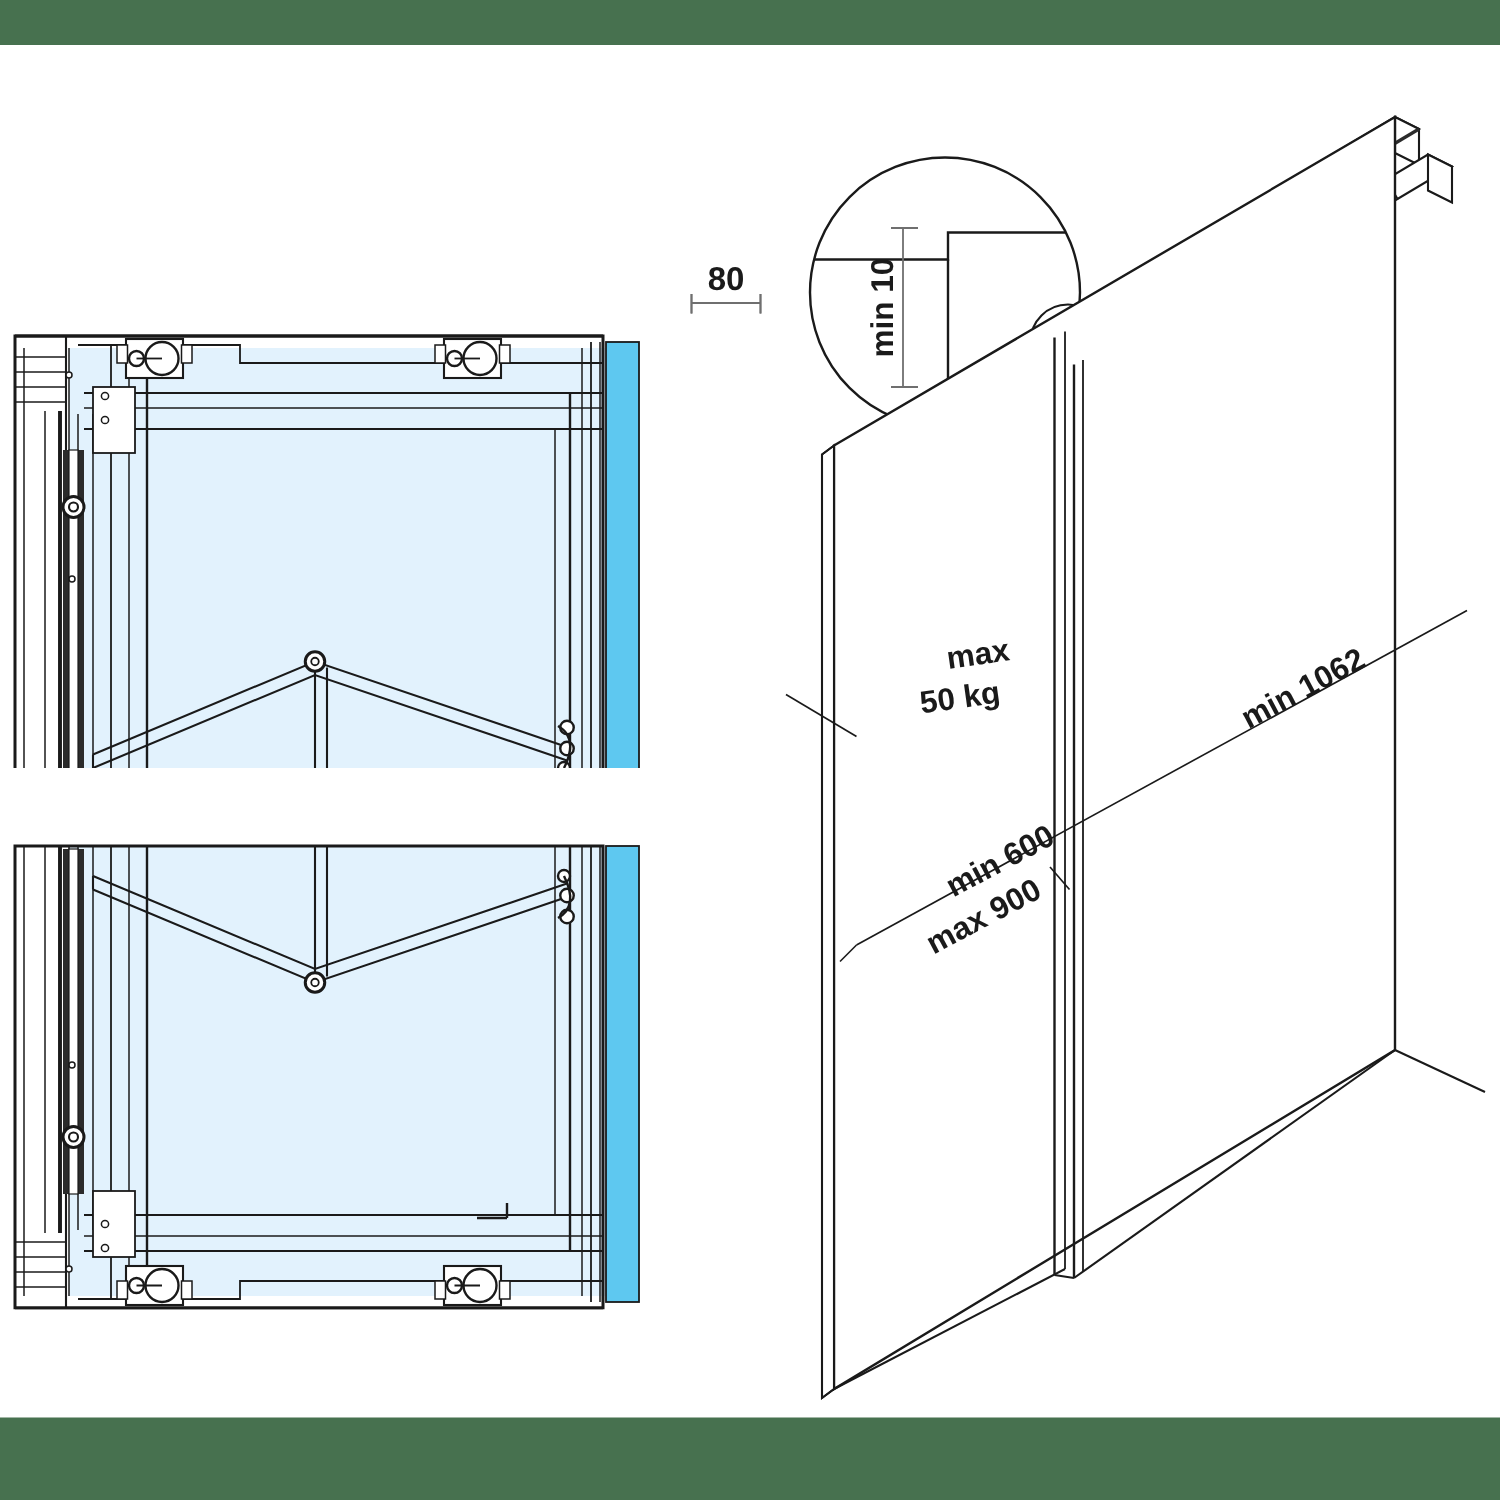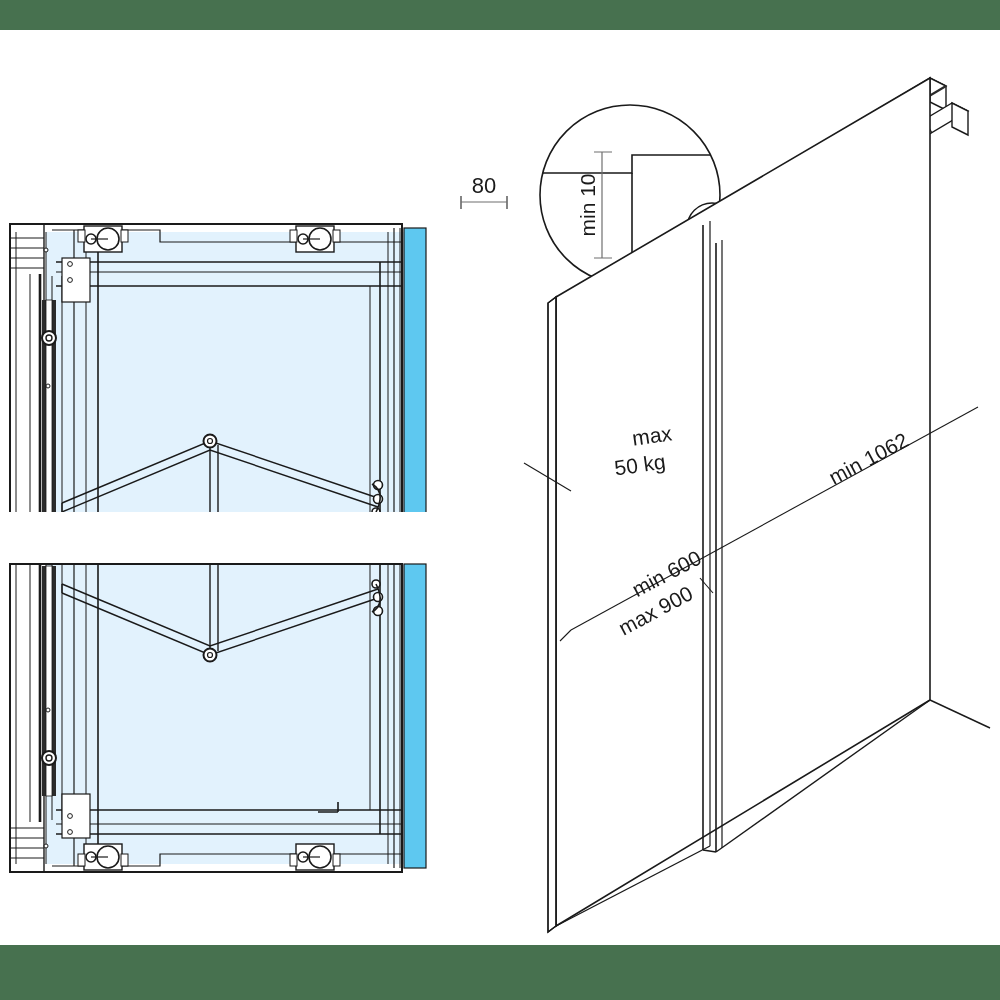--- a/index.html
+++ b/index.html
@@ -1,18 +1,18 @@
 <!DOCTYPE html>
 <html><head>
 <meta charset="utf-8">
 <style>
   html,body{margin:0;padding:0;background:#ffffff;}
   body{width:1000px;height:1000px;overflow:hidden;
        font-family:"Liberation Sans",sans-serif;}
-  #stage{position:relative;width:1000px;height:1000px;background:#ffffff;}
+  #stage{position:relative;width:1000px;height:1000px;background:#ffffff;font-weight:bold;}
   .band{position:absolute;left:0;width:1000px;}
   #band-top{top:0;height:30px;}
   #band-bottom{top:945px;height:55px;}
   svg{display:block;}
   #drawing{position:absolute;left:0;top:0;}
   text{font-family:"Liberation Sans",sans-serif;fill:#1a1a1a;}
 </style>
 </head>
 <body>
 

